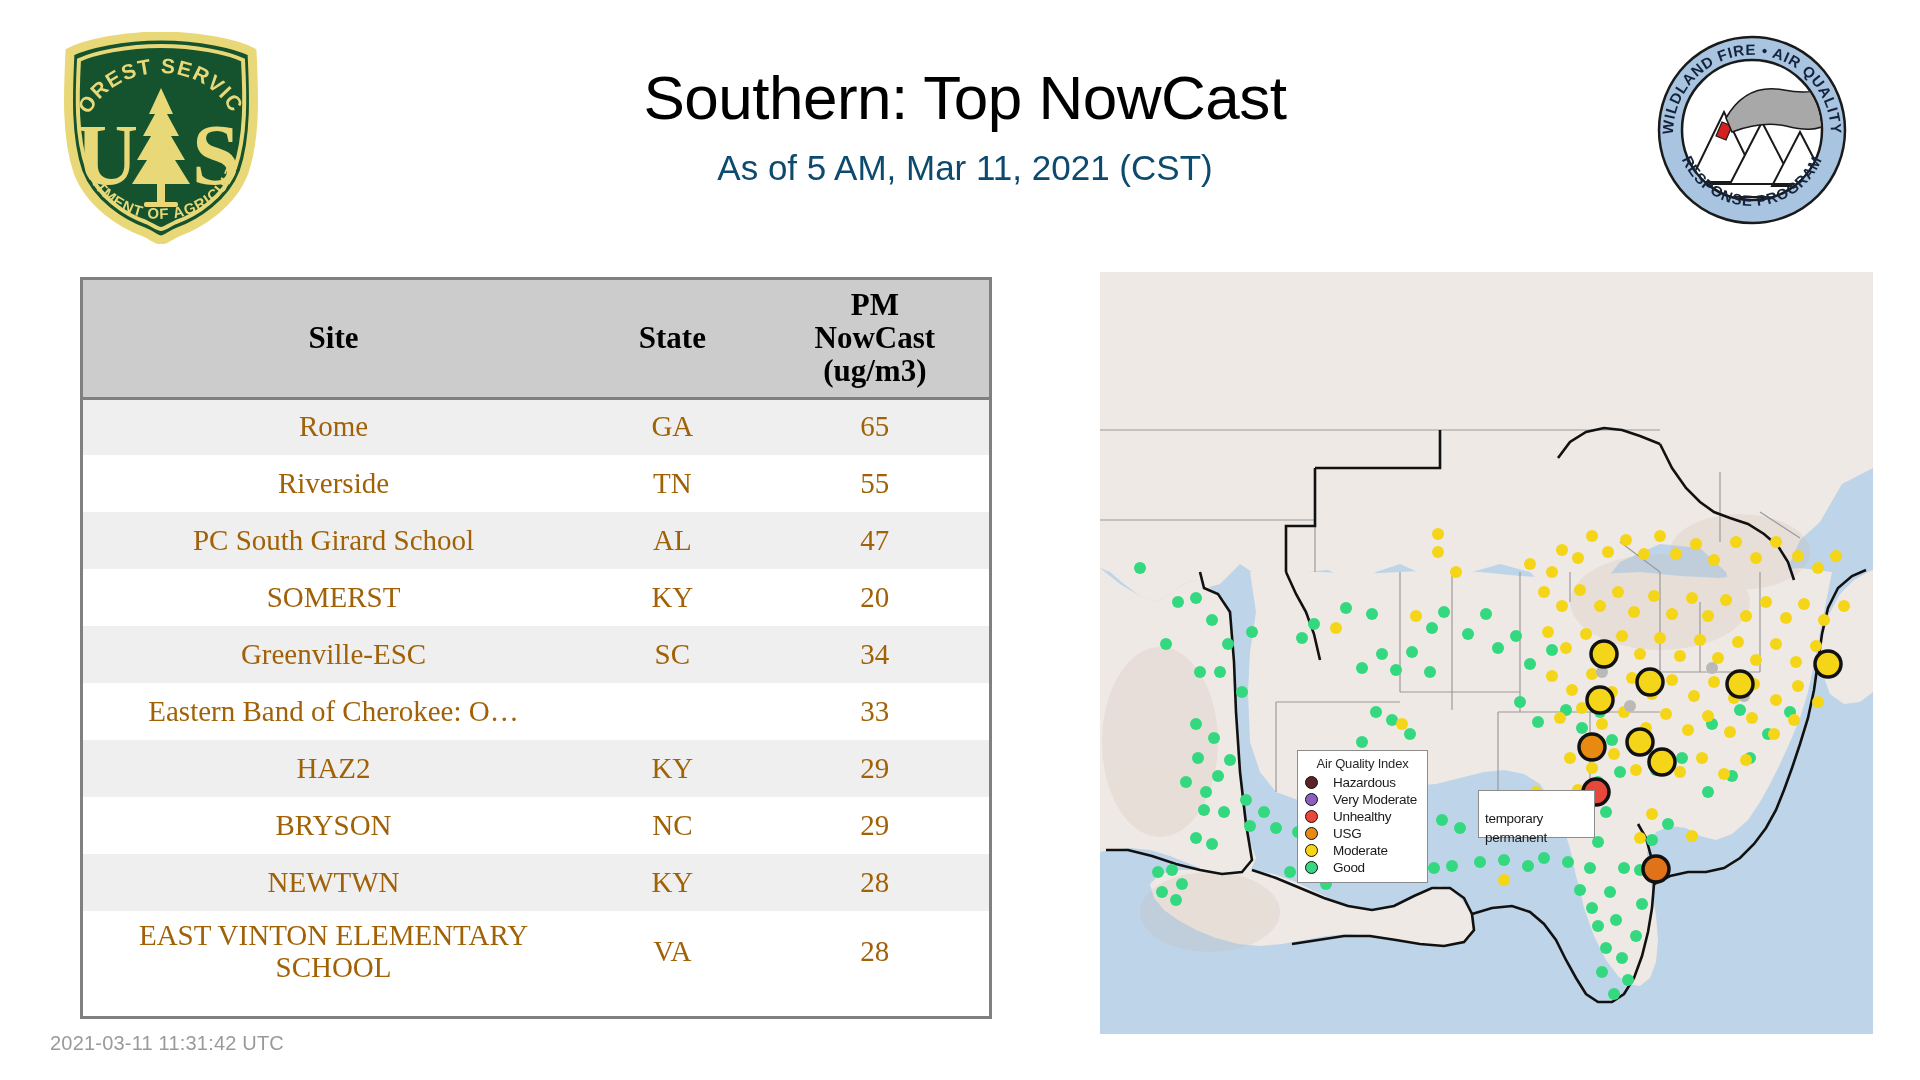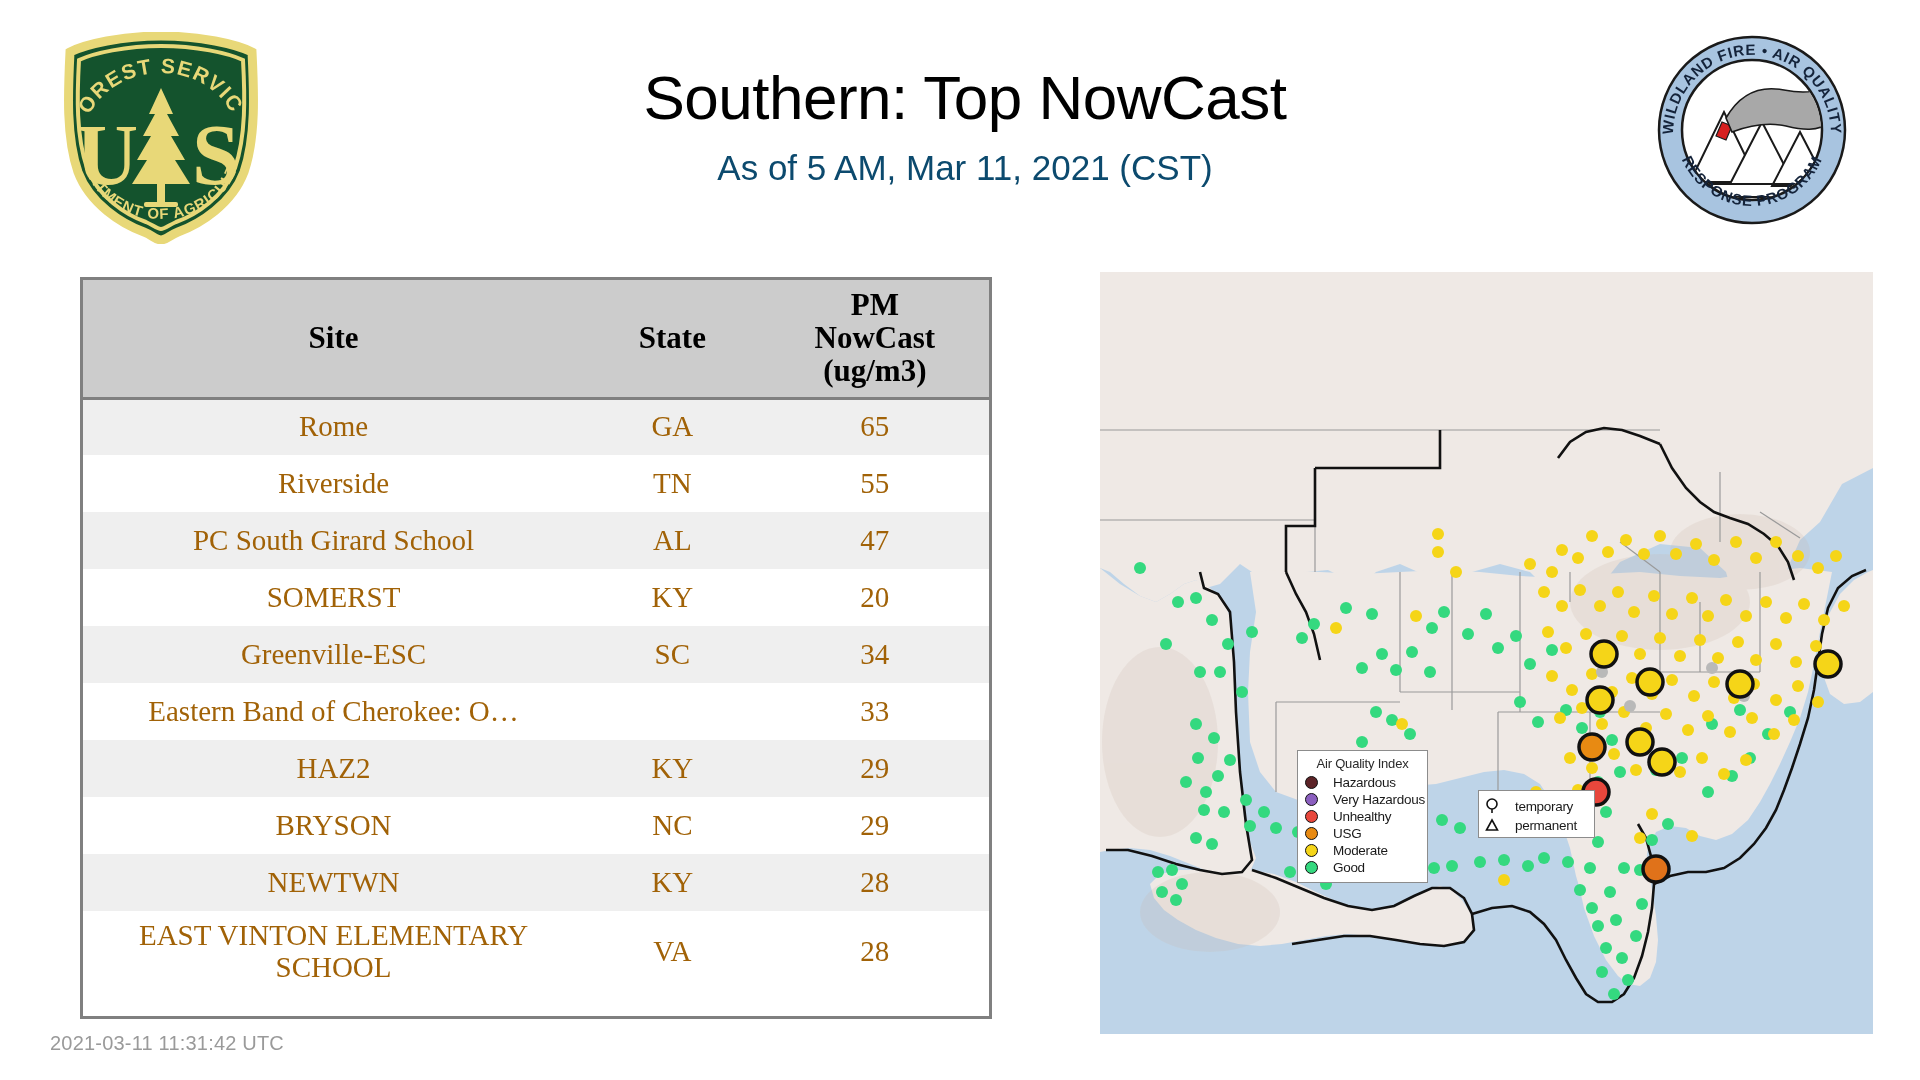--- a/index.html
+++ b/index.html
@@ -109,21 +109,21 @@
     border: 1.3px solid #111; flex: 0 0 auto;
   }
   .legend-aqi .lg-label { font-size: 13.5px; color: #1a1a1a; white-space: nowrap; letter-spacing: -0.3px; }
 
   .legend-site {
     position: absolute; left: 378px; top: 518px;
     width: 117px; padding: 4px 6px;
     background: #ffffff; border: 1px solid #8c8c8c;
     font-family: "Liberation Sans", sans-serif;
   }
-  .legend-site .ls-row { display: flex; align-items: flex-end; gap: 16px; height: 19px; }
+  .legend-site .ls-row { display: flex; align-items: flex-start; gap: 16px; height: 19px; flex-direction: column; }
   .legend-site .ls-label { font-size: 13.5px; color: #1a1a1a; letter-spacing: -0.3px; }
 </style>
 </head>
 <body>
 
 <div id="root">
 
   <div class="fs-logo">
     <svg viewBox="0 0 218 212" width="218" height="212" aria-hidden="true">
       <path d="M109 4 C 70 4, 34 12, 18 20 C 16 60, 14 105, 26 140 C 38 172, 70 192, 92 200
@@ -594,21 +594,21 @@
     </svg>
 
     <div class="legend-aqi">
       <div class="lg-title">Air Quality Index</div>
       <div class="lg-row">
         <span class="sw" style="background:#5c2327"></span>
         <span class="lg-label">Hazardous</span>
       </div>
       <div class="lg-row">
         <span class="sw" style="background:#8b5fbf"></span>
-        <span class="lg-label">Very Hazardous</span>
+        <span class="lg-label">Very Moderate</span>
       </div>
       <div class="lg-row">
         <span class="sw" style="background:#e8473c"></span>
         <span class="lg-label">Unhealthy</span>
       </div>
       <div class="lg-row">
         <span class="sw" style="background:#e88a12"></span>
         <span class="lg-label">USG</span>
       </div>
       <div class="lg-row">

